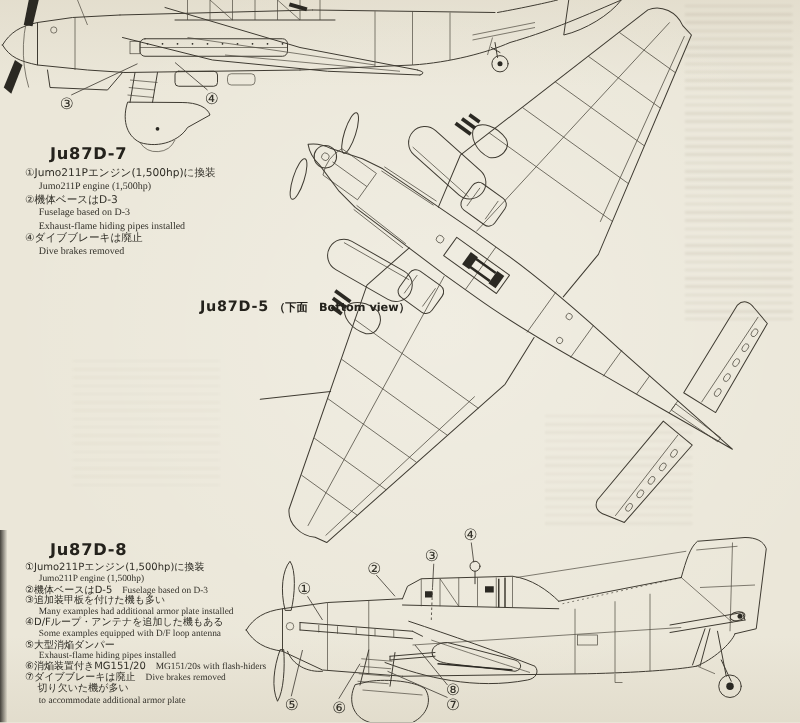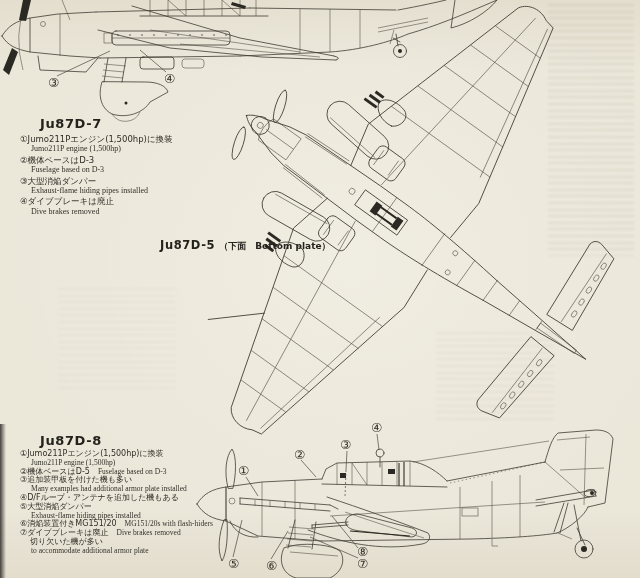--- a/index.html
+++ b/index.html
@@ -245,40 +245,40 @@
   <div class="bleed" style="left:58px;top:288px;width:118px;height:104px;opacity:0.25;"></div>
   <div id="edge-strip"></div>
 
   <div class="txtblock" style="left:20px;top:116px;">
     <div class="blocktitle">Ju87D-7</div>
     <div style="margin-top:3px;">
       <div class="jp">①Jumo211Pエンジン(1,500hp)に換装</div>
       <div class="en">Jumo211P engine (1,500hp)</div>
       <div class="jp">②機体ベースはD-3</div>
       <div class="en">Fuselage based on D-3</div>
-      <div class="jp">③大型消焔ダンパー</div>
       <div class="en">Exhaust-flame hiding pipes installed</div>
       <div class="jp">④ダイブブレーキは廃止</div>
       <div class="en">Dive brakes removed</div>
     </div>
   </div>
 
   <div class="d5label">
-    <span class="model">Ju87D-5</span><span class="view">（下面　Bottom plate）</span>
+    <span class="model">Ju87D-5</span><span class="view">（下面　Bottom view）</span>
   </div>
 
   <div class="txtblock" style="left:20px;top:433px;">
     <div class="blocktitle">Ju87D-8</div>
     <div style="margin-top:2px;">
       <div class="jp8">①Jumo211Pエンジン(1,500hp)に換装</div>
       <div class="en8">Jumo211P engine (1,500hp)</div>
       <div class="jp8"><span>②機体ベースはD-5</span><span class="eninl">Fuselage based on D-3</span></div>
       <div class="jp8">③追加装甲板を付けた機も多い</div>
       <div class="en8">Many examples had additional armor plate installed</div>
       <div class="jp8">④D/Fループ・アンテナを追加した機もある</div>
+      <div class="en8">Some examples equipped with D/F loop antenna</div>
       <div class="jp8">⑤大型消焔ダンパー</div>
       <div class="en8">Exhaust-flame hiding pipes installed</div>
       <div class="jp8"><span>⑥消焔装置付きMG151/20</span><span class="eninl">MG151/20s with flash-hiders</span></div>
       <div class="jp8"><span>⑦ダイブブレーキは廃止</span><span class="eninl">Dive brakes removed</span></div>
       <div class="jp8 ind">切り欠いた機が多い</div>
       <div class="en8">to accommodate additional armor plate</div>
     </div>
   </div>
 
   <div class="co" style="left:47px;top:76px;">③</div>

